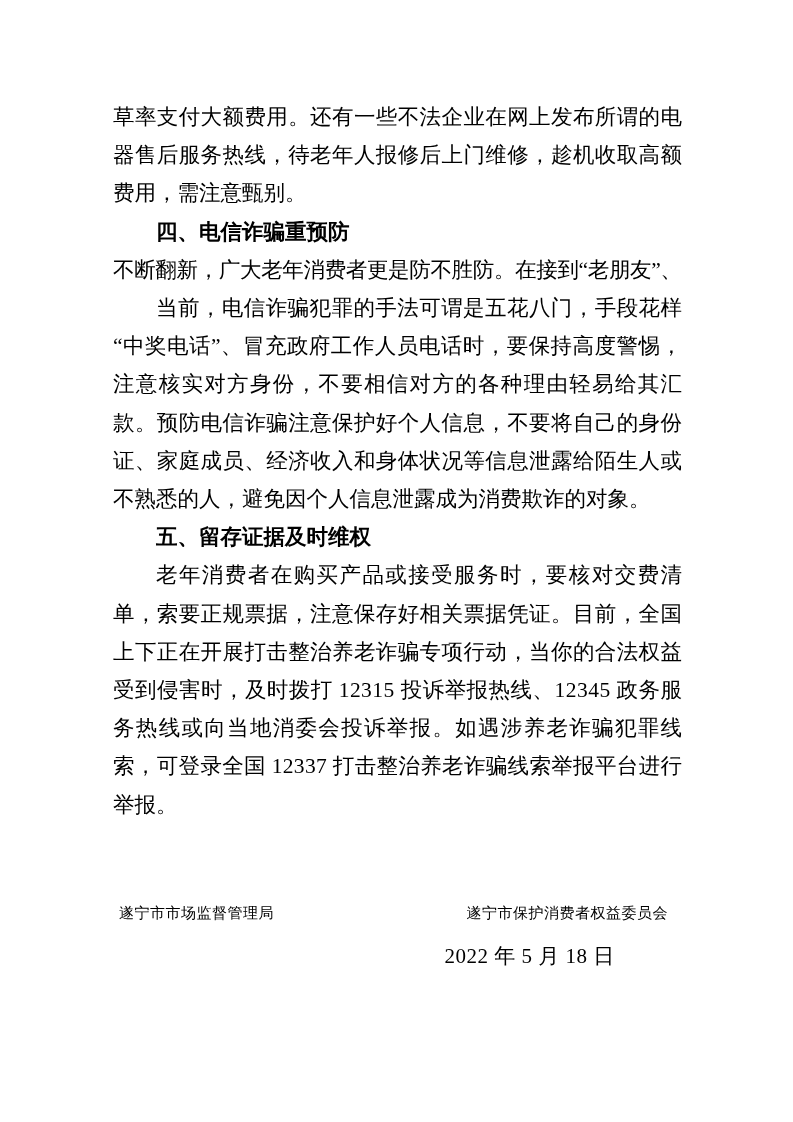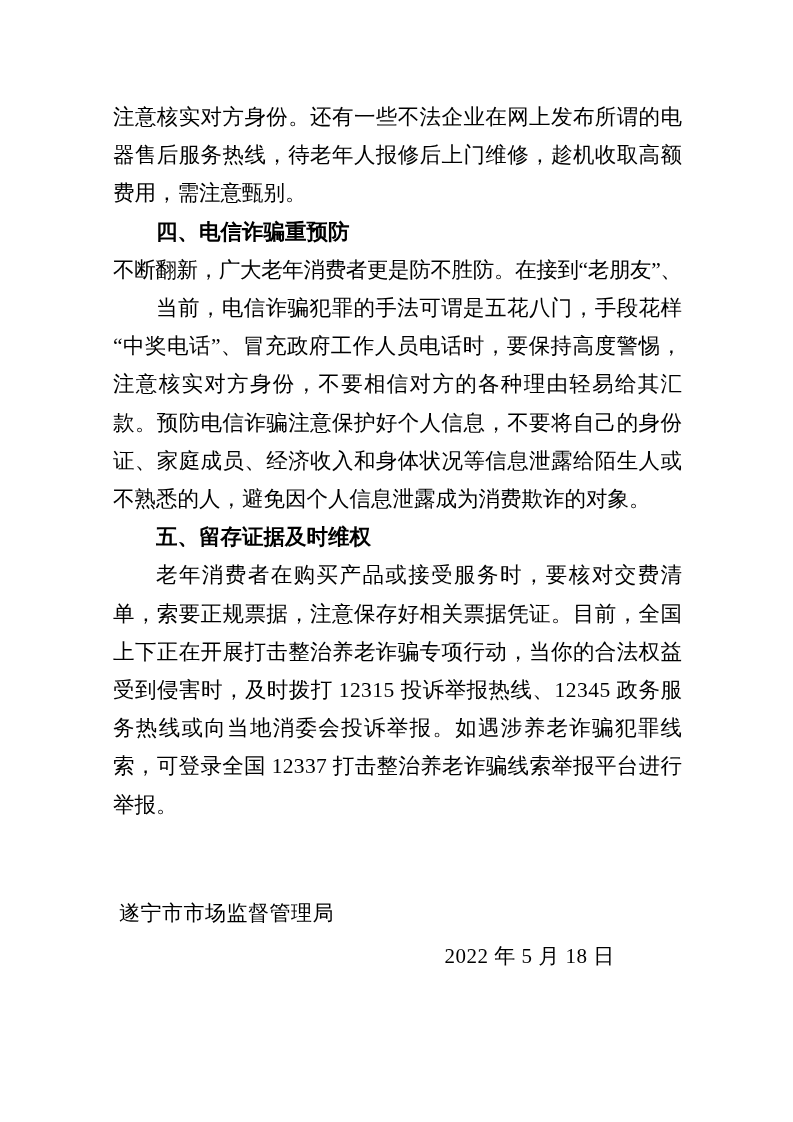--- a/index.html
+++ b/index.html
@@ -39,21 +39,21 @@
   }
   .signature-row {
     position: absolute;
     top: 894px;
     left: 113px;
     width: 569px;
     box-sizing: border-box;
     padding: 0 14px 0 6px;
     display: flex;
     justify-content: space-between;
-    font-size: 21px;
+    font-size: 15px;
     line-height: 38px;
     letter-spacing: 0.5px;
   }
   .date-row {
     position: absolute;
     top: 937px;
     left: 113px;
     width: 569px;
     font-size: 21px;
     line-height: 38px;
@@ -65,21 +65,21 @@
     text-align: center;
     letter-spacing: 0.5px;
   }
 </style>
 </head>
 <body>
 
 <div class="page">
 
   <div class="doc" id="doc-body">
-      <div class="line justify"><span style="letter-spacing: 0.4px;">注意核实对方身份。还有一些不法企业在网上发布所谓的电</span></div>
+      <div class="line justify"><span style="letter-spacing: 0.4px;">草率支付大额费用。还有一些不法企业在网上发布所谓的电</span></div>
       <div class="line justify"><span style="letter-spacing: 0.4px;">器售后服务热线，待老年人报修后上门维修，趁机收取高额</span></div>
       <div class="line plain"><span>费用，需注意甄别。</span></div>
       <div class="line heading"><span>四、电信诈骗重预防</span></div>
       <div class="line justify"><span style="letter-spacing: -0.336806px;">不断翻新，广大老年消费者更是防不胜防。在接到“老朋友”、</span></div>
       <div class="line first"><span style="letter-spacing: 0.434783px;">当前，电信诈骗犯罪的手法可谓是五花八门，手段花样</span></div>
       <div class="line justify"><span style="letter-spacing: 0.477163px;">“中奖电话”、冒充政府工作人员电话时，要保持高度警惕，</span></div>
       <div class="line justify"><span style="letter-spacing: 1.3125px;">注意核实对方身份，不要相信对方的各种理由轻易给其汇</span></div>
       <div class="line justify"><span style="letter-spacing: 0.4px;">款。预防电信诈骗注意保护好个人信息，不要将自己的身份</span></div>
       <div class="line justify"><span style="letter-spacing: 0.4px;">证、家庭成员、经济收入和身体状况等信息泄露给陌生人或</span></div>
       <div class="line plain"><span>不熟悉的人，避免因个人信息泄露成为消费欺诈的对象。</span></div>
@@ -88,19 +88,20 @@
       <div class="line justify"><span style="letter-spacing: 0.4px;">单，索要正规票据，注意保存好相关票据凭证。目前，全国</span></div>
       <div class="line justify"><span style="letter-spacing: 0.4px;">上下正在开展打击整治养老诈骗专项行动，当你的合法权益</span></div>
       <div class="line justify"><span style="letter-spacing: 0.480469px;">受到侵害时，及时拨打 12315 投诉举报热线、12345 政务服</span></div>
       <div class="line justify"><span style="letter-spacing: 1.3125px;">务热线或向当地消委会投诉举报。如遇涉养老诈骗犯罪线</span></div>
       <div class="line justify"><span style="letter-spacing: 0.344828px;">索，可登录全国 12337 打击整治养老诈骗线索举报平台进行</span></div>
       <div class="line plain"><span>举报。</span></div>
     </div>
 
   <div class="signature-row">
     <span>遂宁市市场监督管理局</span>
+    <span>遂宁市保护消费者权益委员会</span>
   </div>
 
   <div class="date-row">
     <div class="date-box">2022 年 5 月 18 日</div>
   </div>
 
 </div>
 
 </body></html>

